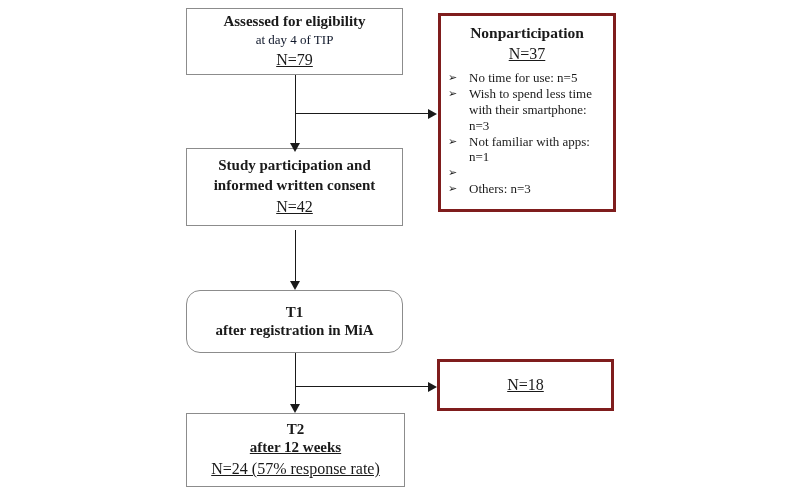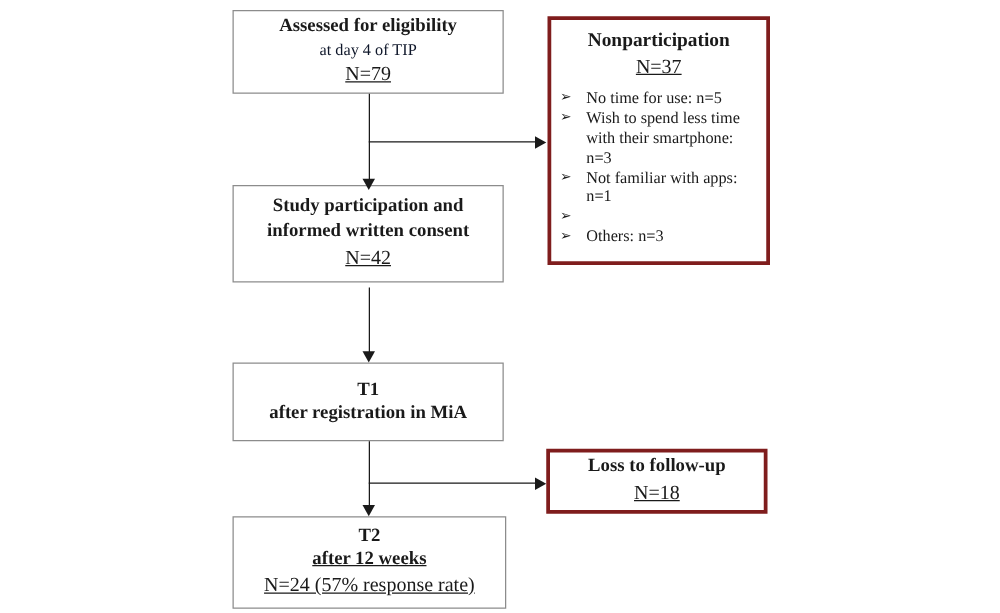--- a/index.html
+++ b/index.html
@@ -44,21 +44,21 @@
     <div class="title">Assessed for eligibility</div>
     <div class="subtitle">at day 4 of TIP</div>
     <div class="nline">N=79</div>
   </div>
 
   <div class="box center-col" style="left:186px; top:148px; width:217px; height:78px;">
     <div class="title">Study participation and informed written consent</div>
     <div class="nline">N=42</div>
   </div>
 
-  <div class="box center-col" style="left:186px; top:290px; width:217px; height:63px;">
+  <div class="box center-col" style="left:186px; top:290px; width:217px; height:63px;border-radius:14px;">
     <div class="title">T1</div>
     <div class="title" style="margin-top:-2px;">after registration in MiA</div>
   </div>
 
   <div class="box center-col" style="left:186px; top:413px; width:219px; height:74px;text-align:right;">
     <div class="title">T2</div>
     <div class="title" style="margin-top:-2px;text-decoration:underline;">after 12 weeks</div>
     <div class="nline">N=24 (57% response rate)</div>
   </div>
 
@@ -82,21 +82,20 @@
         <span class="np-bullet">➢</span>
       </div>
       <div class="np-item">
         <span class="np-bullet">➢</span>
         <span class="np-text">Others: n=3</span>
       </div>
     </div>
   </div>
 
   <div class="box side" style="left:437px; top:359px; width:177px; height:52px;">
-    <div class="title">Loss to follow-up</div>
     <div class="nline">N=18</div>
   </div>
 
   <div class="vline" style="left:295px; top:75px; height:69px;"></div>
   <div class="arr-down" style="left:290px; top:143px;"></div>
 
   <div class="hline" style="left:295px; top:113px; width:134px;"></div>
   <div class="arr-right" style="left:428px; top:109px;"></div>
 
   <div class="vline" style="left:295px; top:230px; height:52px;"></div>

